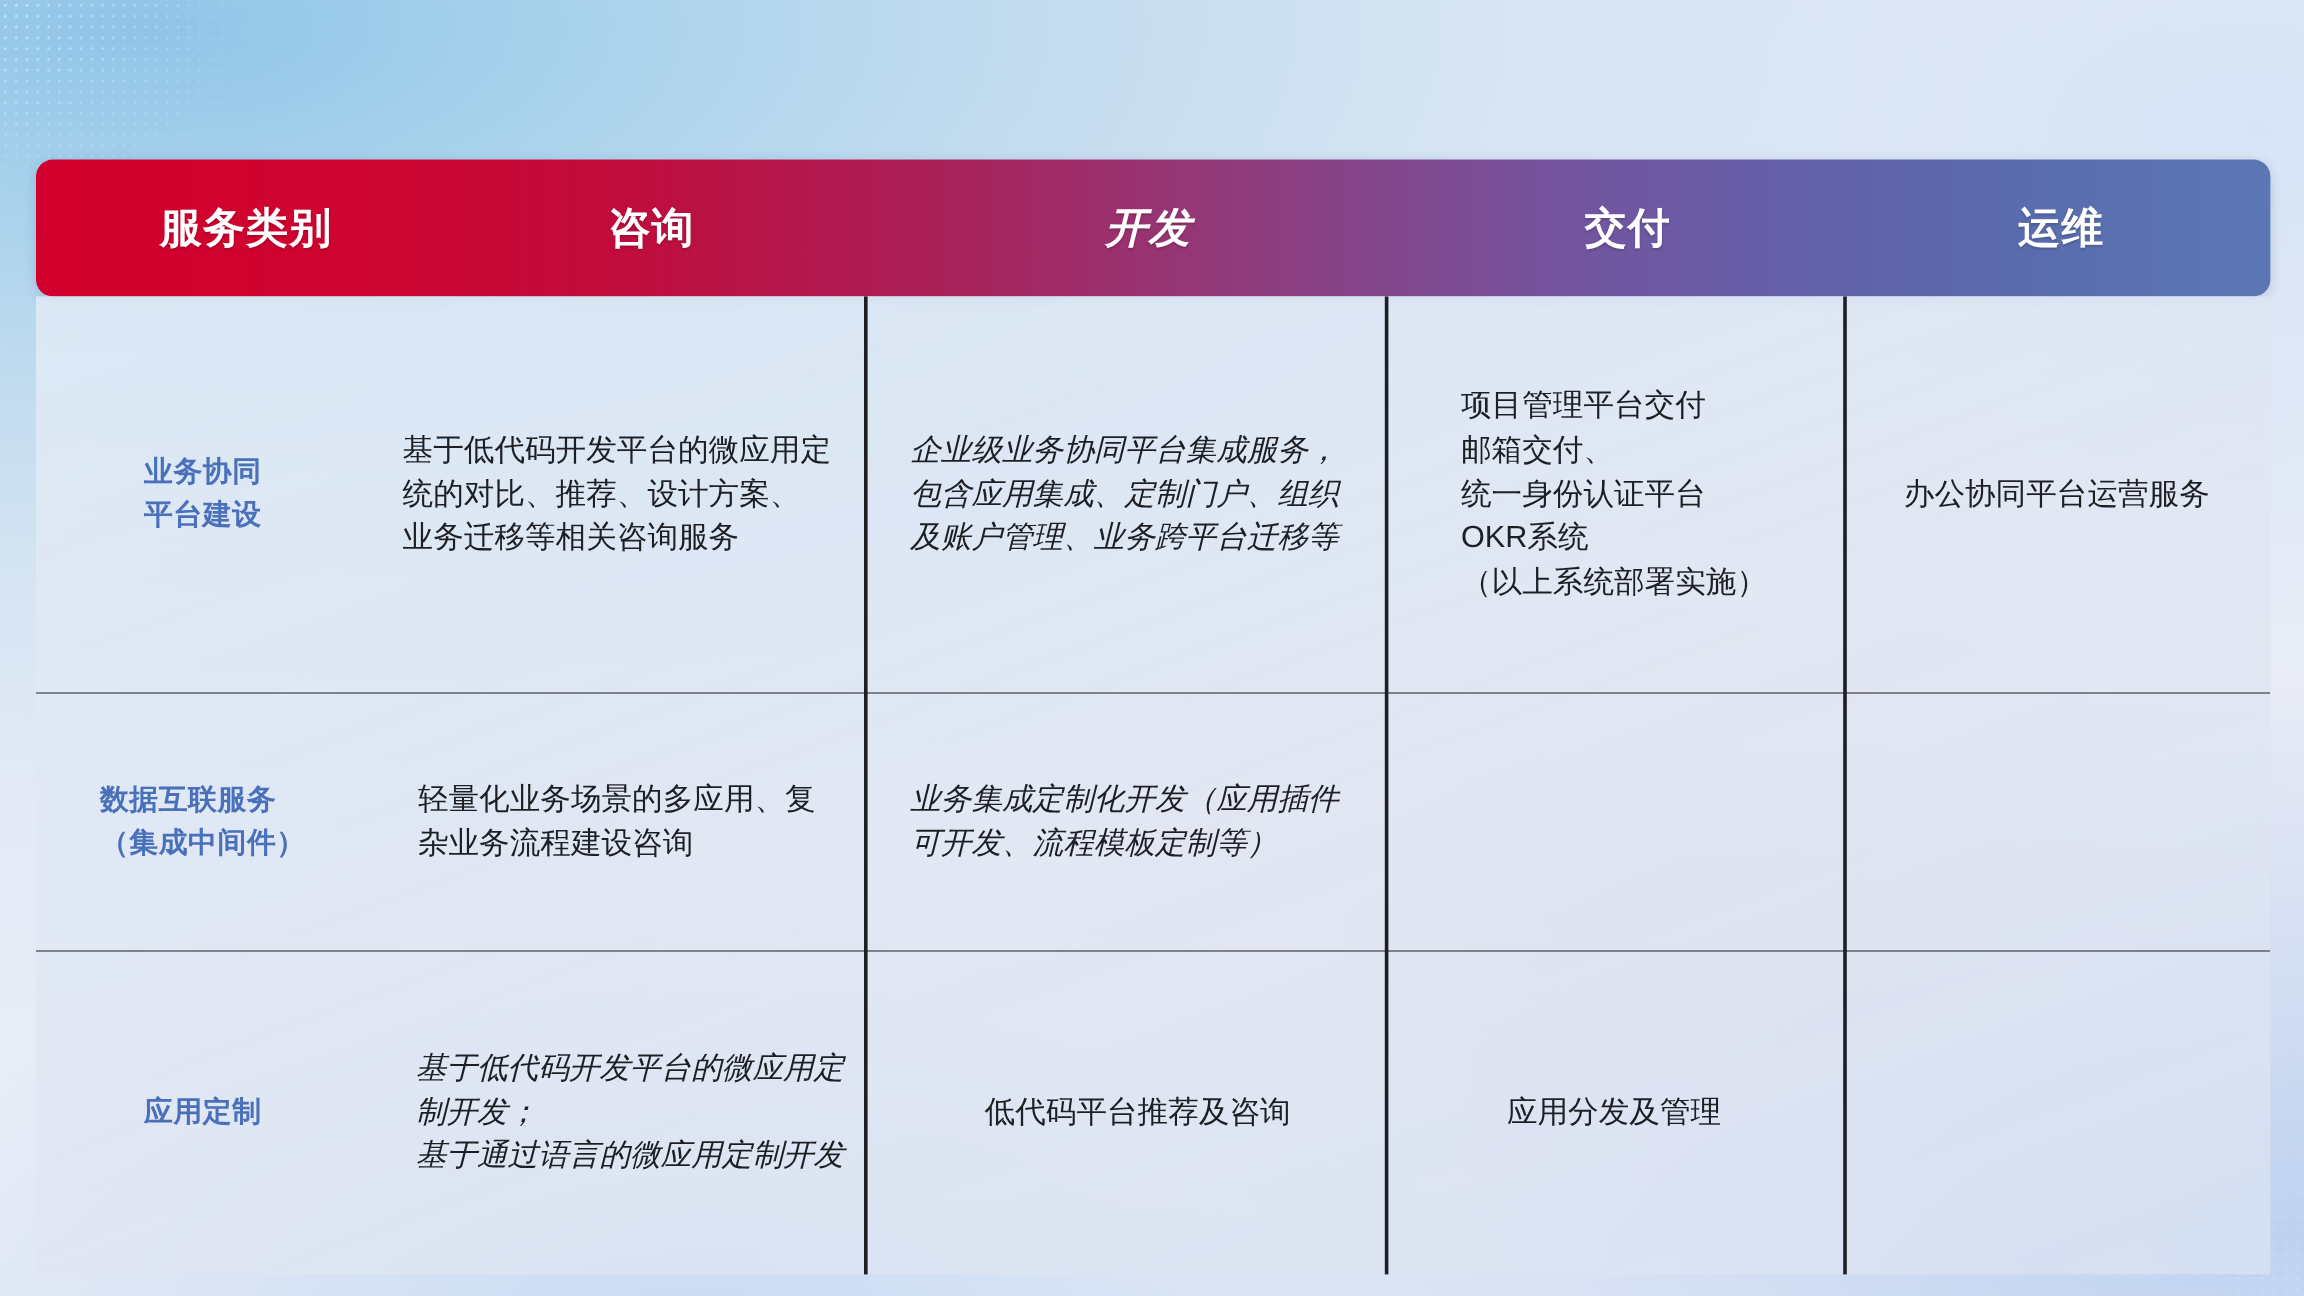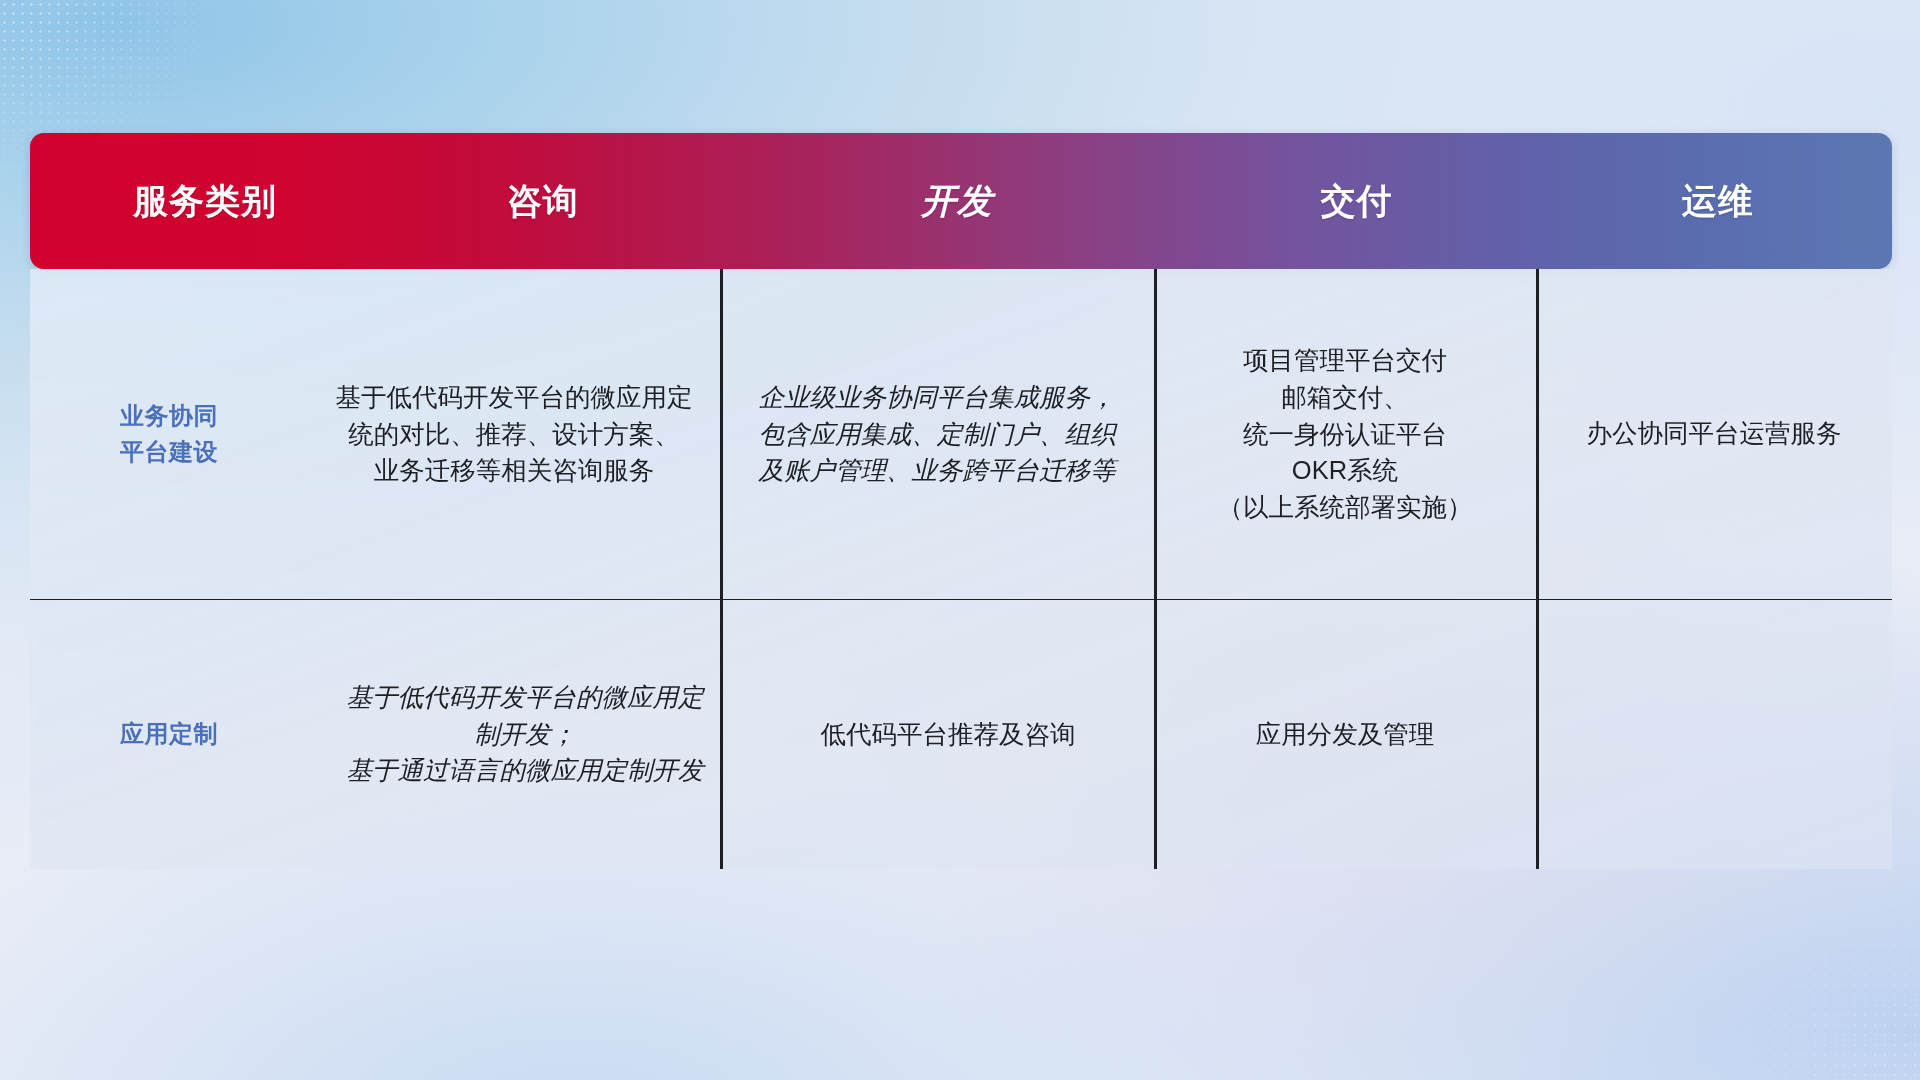--- a/index.html
+++ b/index.html
@@ -48,21 +48,21 @@
 
   
   #table-wrap{
     position:absolute;z-index:2;
     left:30px;top:133px;width:1862px;
   }
 
   
   #table-header{
     display:flex;
-    height:136px;
+    height:114px;
     border-radius:14px;
     background:linear-gradient(90deg,
        #d2002c 0%,
        #cf0430 14%,
        #c00c3c 26%,
        #ab2058 40%,
        #8e3d7f 55%,
        #74539e 68%,
        #6161aa 80%,
        #5a6dae 90%,
@@ -87,21 +87,21 @@
         rgba(224,230,242,.74) 55%,
         rgba(219,227,242,.72) 100%);
     backdrop-filter:blur(2px);
   }
   .row{display:flex;position:relative;}
   .row + .row{box-shadow:inset 0 1px 0 0 #1d1f24;}
   .cell{
     display:flex;align-items:center;justify-content:center;
     padding:10px 18px;box-sizing:border-box;
     font-size:25.5px;line-height:1.44;color:#1d1f24;
-    text-align:center;
+    text-align:left;
     white-space:pre-line;
   }
   .cell.cat{
     color:#4a70ba;font-weight:bold;font-size:24px;line-height:1.5;
     letter-spacing:.5px;
   }
   
   .vline{position:absolute;top:0;bottom:0;width:2.5px;background:#1d1f24;z-index:3;}
 
   
@@ -148,20 +148,30 @@
 包含应用集成、定制门户、组织
 及账户管理、业务跨平台迁移等</div>
       <div class="cell c4">项目管理平台交付
 邮箱交付、
 统一身份认证平台
 OKR系统
 （以上系统部署实施）</div>
       <div class="cell c5">办公协同平台运营服务</div>
     </div>
 
+    <div class="row" style="height:215px">
+      <div class="cell cat c1">数据互联服务
+（集成中间件）</div>
+      <div class="cell c2">轻量化业务场景的多应用、复
+杂业务流程建设咨询</div>
+      <div class="cell c3">业务集成定制化开发（应用插件
+可开发、流程模板定制等）</div>
+      <div class="cell c4"></div>
+      <div class="cell c5"></div>
+    </div>
 
     <div class="row" style="height:270px">
       <div class="cell cat c1">应用定制</div>
       <div class="cell c3">基于低代码开发平台的微应用定
 制开发；
 基于通过语言的微应用定制开发</div>
       <div class="cell c2">低代码平台推荐及咨询</div>
       <div class="cell c4">应用分发及管理</div>
       <div class="cell c5"></div>
     </div>

